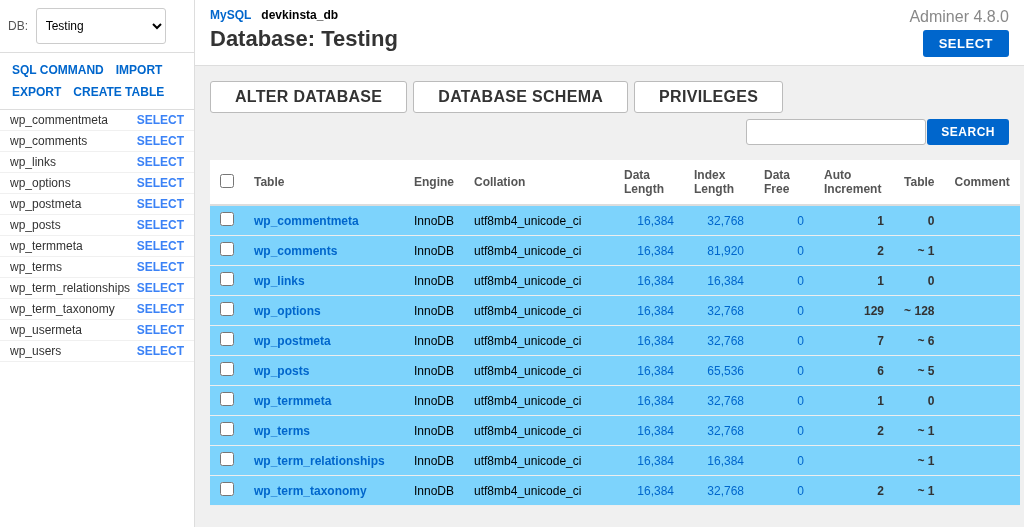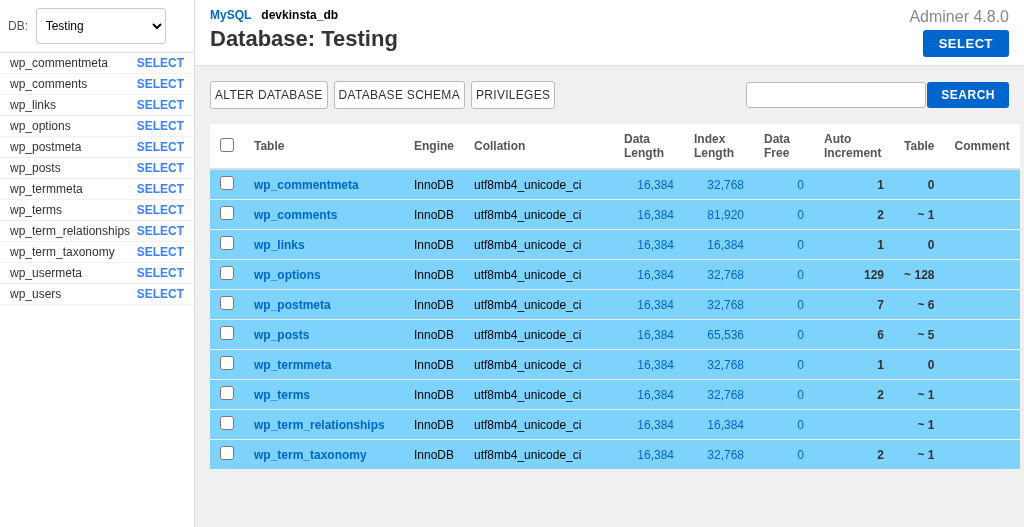--- a/index.html
+++ b/index.html
@@ -123,23 +123,23 @@
     #action-bar {
       display: flex;
       align-items: center;
       gap: 6px;
       margin-bottom: 15px;
       flex-wrap: wrap;
     }
     .action-btn {
       background: #fff;
       border: 1px solid #bbb;
-      padding: 6px 4px;
-      font-size: 12px;
-      font-weight: normal;
+      padding: 6px 24px;
+      font-size: 16px;
+      font-weight: bold;
       color: #333;
       cursor: pointer;
       border-radius: 3px;
       text-transform: uppercase;
       letter-spacing: 0.3px;
     }
     #search-area {
       margin-left: auto;
       display: flex;
       gap: 1px;
@@ -218,20 +218,26 @@
   </style>
 </head>
 <body>
 
 <div id="sidebar">
   <div id="db-selector">
     <span style="font-size:12px;color:#555;margin-right:4px;">DB:</span>
     <select style="width:130px;display:inline-block;">
       <option>Testing</option>
     </select>
+  </div>
+  <div id="sidebar-nav">
+    <a class="nav-link">SQL COMMAND</a>
+    <a class="nav-link">IMPORT</a>
+    <a class="nav-link">EXPORT</a>
+    <a class="nav-link">CREATE TABLE</a>
   </div>
   <div id="table-list">
 
   <div class="table-row">
     <span class="table-name">wp_commentmeta</span>
     <span class="table-select-link">SELECT</span>
   </div>
       <div class="table-row">
     <span class="table-name">wp_comments</span>
     <span class="table-select-link">SELECT</span>

